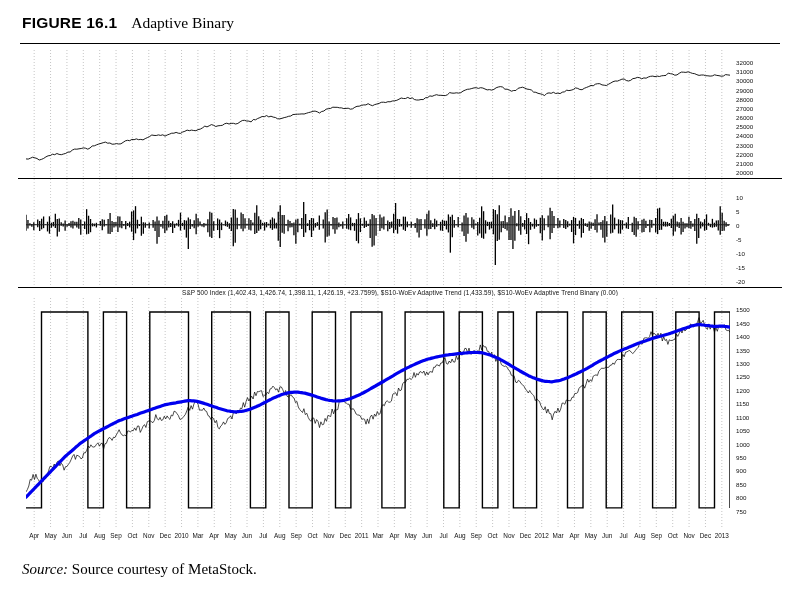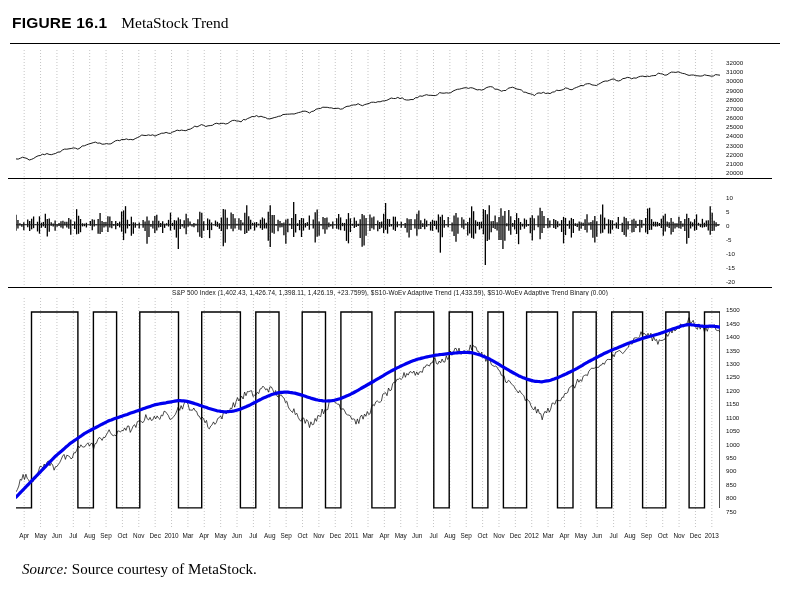--- a/index.html
+++ b/index.html
@@ -13,21 +13,21 @@
     font-family: "Liberation Serif", serif;
     color: #000000;
     overflow: hidden;
     position: relative;
   }
   .page {
     position: relative;
     width: 800px;
     height: 600px;
     box-sizing: border-box;
-    padding: 10px 18px 0 8px;
+    padding: 10px 18px 0 18px;
   }
   
   .fig-head {
     display: flex;
     align-items: baseline;
     gap: 14px;
     margin: 4px 0 0 4px;
     height: 24px;
   }
   .fig-label {
@@ -128,21 +128,21 @@
   }
   .source i { font-style: italic; }
 </style>
 </head>
 <body>
 
 <div class="page">
 
   <div class="fig-head">
     <div class="fig-label">FIGURE 16.1</div>
-    <div class="fig-title">MetaStock Trend</div>
+    <div class="fig-title">Adaptive Binary</div>
   </div>
   <div class="rule"></div>
 
   <div class="chart-wrap">
 
     <div class="panel" style="top:0px;height:128px;">
       <div class="panel-title">AT Equity (30,541.38, 30,541.38, 30,541.38, 30,541.38, +0)</div>
       <div class="panel-inner">
         <svg id="svg-equity" width="100%" height="128" viewBox="0 0 704 128" preserveAspectRatio="none">
             <rect x="0" y="0" width="704" height="128" fill="#fff"></rect>

